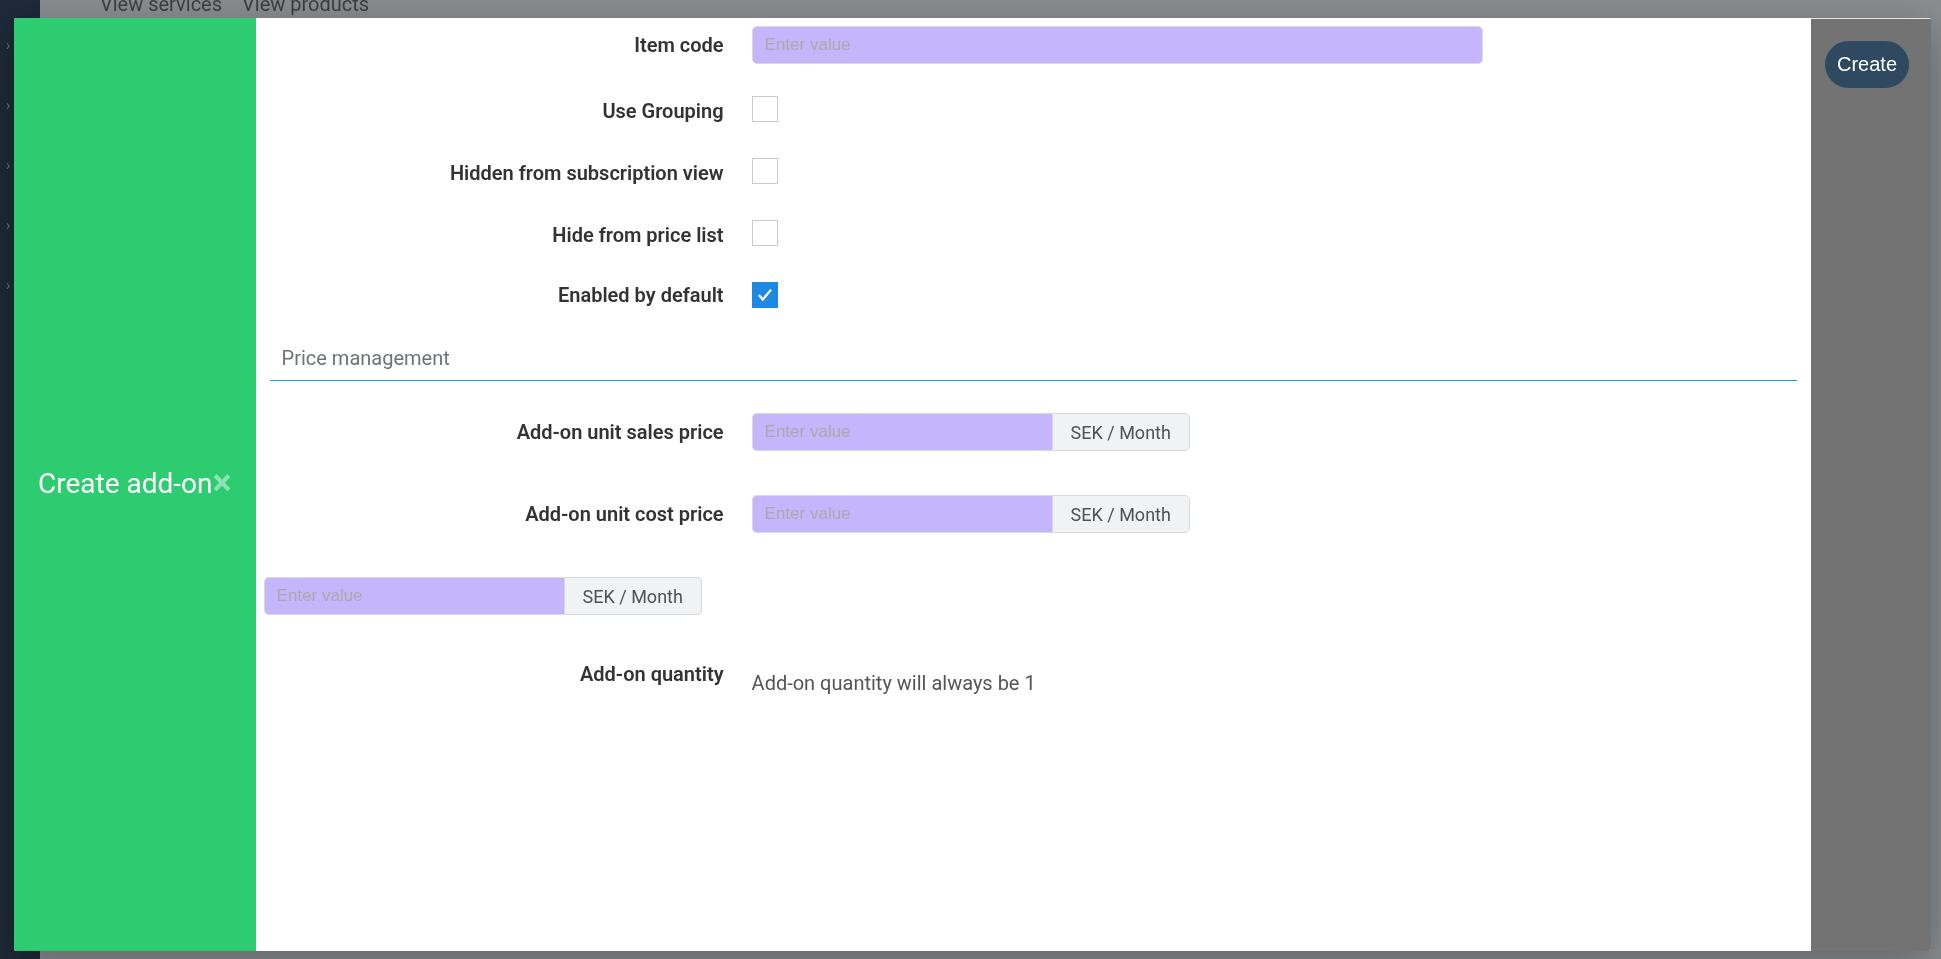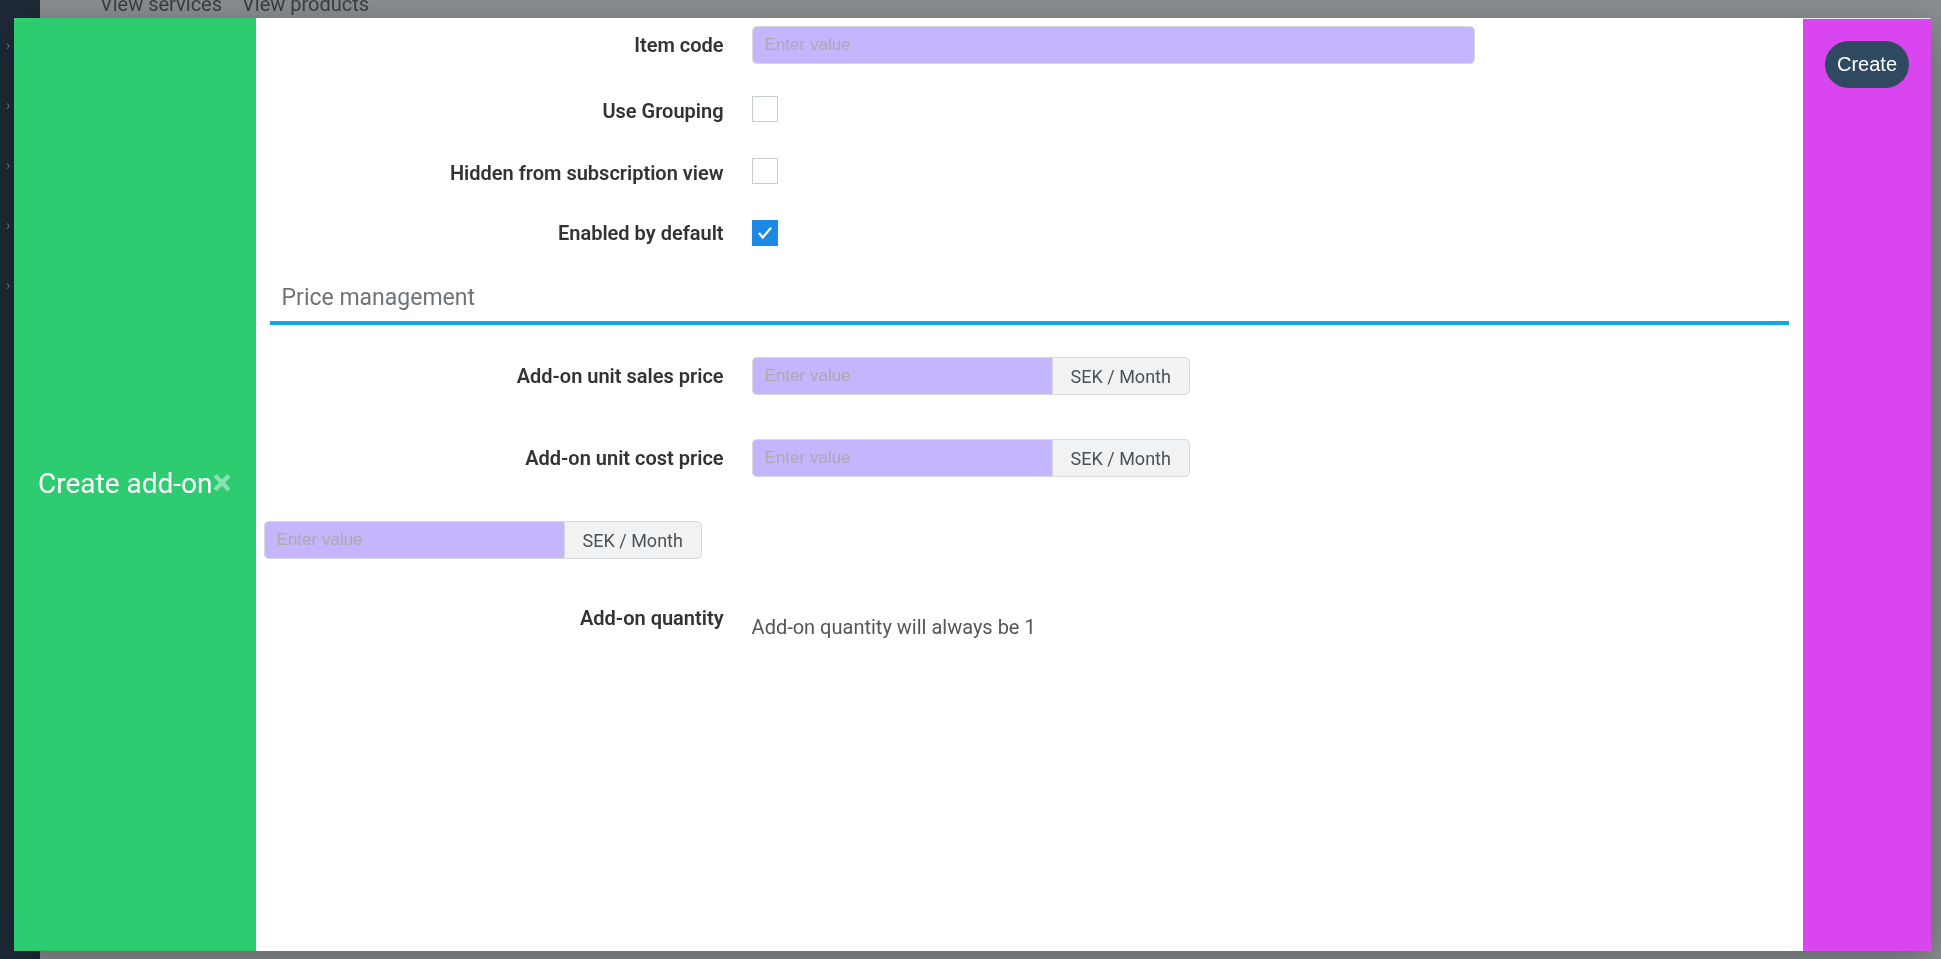--- a/index.html
+++ b/index.html
@@ -154,25 +154,25 @@
   }
   .checkbox.checked svg {
     width: 18px;
     height: 18px;
     stroke: #fff;
     stroke-width: 3;
     fill: none;
   }
 
   .section-heading {
-    font-size: 23px;
+    font-size: 20px;
     font-weight: 400;
     color: #6e7378;
     padding: 22px 12px 10px 12px;
-    border-bottom: 4px solid #0ea5e9;
+    border-bottom: 1px solid #0ea5e9;
     margin: 0 6px 10px 6px;
   }
 
   .price-row { padding: 22px 0; }
   .price-input-group {
     display: inline-flex;
     align-items: stretch;
   }
   .price-input-group .text-input {
     width: 300px;
@@ -202,23 +202,23 @@
     appearance: auto;
   }
   .help-text {
     margin-top: 18px;
     color: #555;
     font-size: 20px;
   }
 
   .modal-footer {
     flex: 0 0 auto;
-    background: #d946ef;
+    background: #737373;
     border-top: 1px solid #e5e7e9;
-    padding: 22px 22px 22px 22px;
+    padding: 22px 22px 22px 14px;
   }
   .create-btn {
     display: block;
     width: 100%;
     background: #2f4a60;
     color: #fff;
     border: none;
     border-radius: 30px;
     padding: 12px;
     font-size: 20px;
@@ -266,20 +266,26 @@
         </div>
       </div>
 
       <div class="form-row">
         <div class="form-label">Hidden from subscription view</div>
         <div class="form-control-area">
           <span class="checkbox"></span>
         </div>
       </div>
 
+      <div class="form-row">
+        <div class="form-label">Hide from price list</div>
+        <div class="form-control-area">
+          <span class="checkbox"></span>
+        </div>
+      </div>
 
       <div class="form-row">
         <div class="form-label">Enabled by default</div>
         <div class="form-control-area">
           <span class="checkbox checked">
             <svg viewBox="0 0 24 24">
                 <polyline points="4 12 9 18 20 5"></polyline>
               </svg>
           </span>
         </div>

